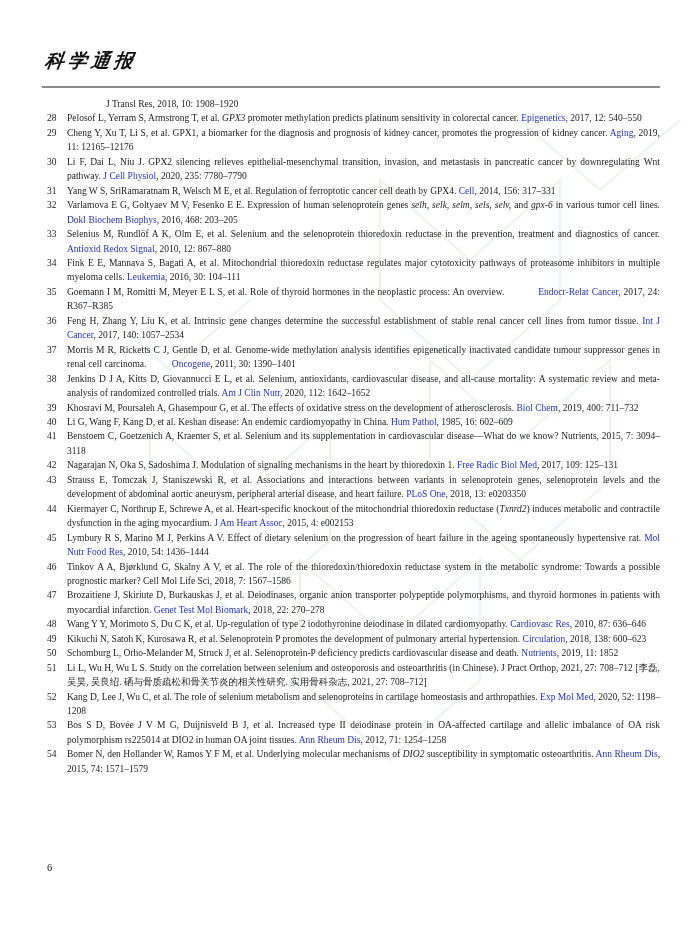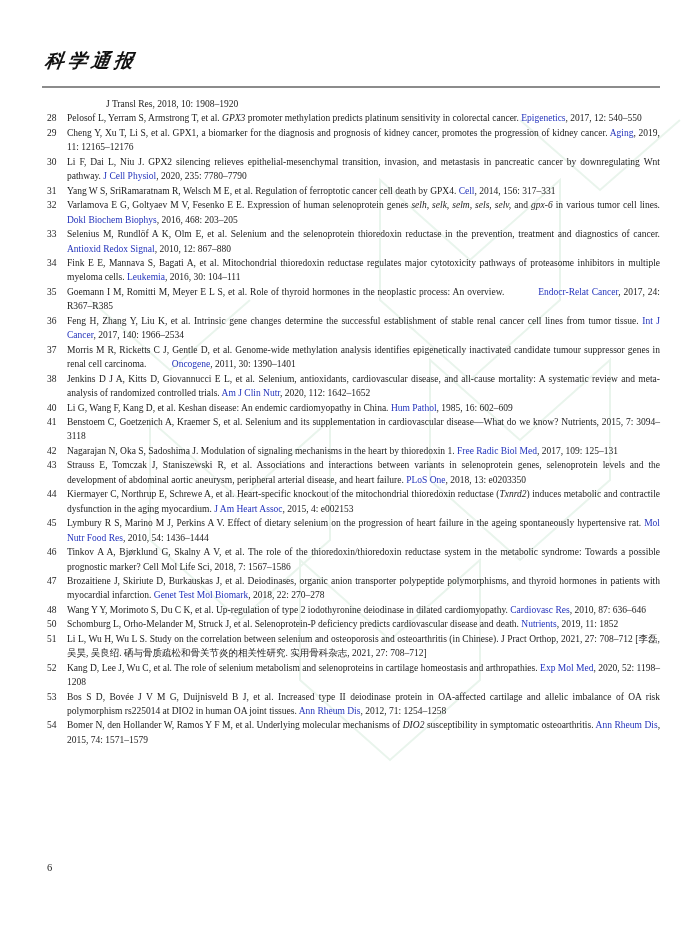--- a/index.html
+++ b/index.html
@@ -119,31 +119,35 @@
         <div class="ref-row">
           <span class="ref-num">34</span>
           <span class="ref-body"><span>Fink E E, Mannava S, Bagati A, et al. Mitochondrial thioredoxin reductase regulates major cytotoxicity pathways of proteasome inhibitors in multiple myeloma cells. </span><a class="jlink" href="#" style="color: rgb(35, 51, 187);">Leukemia</a><span>, 2016, 30: 104–111</span></span>
         </div>
         <div class="ref-row">
           <span class="ref-num">35</span>
           <span class="ref-body"><span>Goemann I M, Romitti M, Meyer E L S, et al. Role of thyroid hormones in the neoplastic process: An overview. </span><a class="jlink" href="#" style="color: rgb(35, 51, 187); margin-left: 31px;">Endocr-Relat Cancer</a><span>, 2017, 24: R367–R385</span></span>
         </div>
         <div class="ref-row">
           <span class="ref-num">36</span>
-          <span class="ref-body"><span>Feng H, Zhang Y, Liu K, et al. Intrinsic gene changes determine the successful establishment of stable renal cancer cell lines from tumor tissue. </span><a class="jlink" href="#" style="color: rgb(35, 51, 187);">Int J Cancer</a><span>, 2017, 140: 1966–2534</span></span>
+          <span class="ref-body"><span>Feng H, Zhang Y, Liu K, et al. Intrinsic gene changes determine the successful establishment of stable renal cancer cell lines from tumor tissue. </span><a class="jlink" href="#" style="color: rgb(35, 51, 187);">Int J Cancer</a><span>, 2017, 140: 1057–2534</span></span>
         </div>
         <div class="ref-row">
           <span class="ref-num">37</span>
           <span class="ref-body"><span>Morris M R, Ricketts C J, Gentle D, et al. Genome-wide methylation analysis identifies epigenetically inactivated candidate tumour suppressor genes in renal cell carcinoma. </span><a class="jlink" href="#" style="color: rgb(35, 51, 187); margin-left: 23px;">Oncogene</a><span>, 2011, 30: 1390–1401</span></span>
         </div>
         <div class="ref-row">
           <span class="ref-num">38</span>
           <span class="ref-body"><span>Jenkins D J A, Kitts D, Giovannucci E L, et al. Selenium, antioxidants, cardiovascular disease, and all-cause mortality: A systematic review and meta-analysis of randomized controlled trials. </span><a class="jlink" href="#" style="color: rgb(35, 51, 187);">Am J Clin Nutr</a><span>, 2020, 112: 1642–1652</span></span>
         </div>
         <div class="ref-row">
+          <span class="ref-num">39</span>
+          <span class="ref-body"><span>Khosravi M, Poursaleh A, Ghasempour G, et al. The effects of oxidative stress on the development of atherosclerosis. </span><a class="jlink" href="#" style="color: rgb(35, 51, 187);">Biol Chem</a><span>, 2019, 400: 711–732</span></span>
+        </div>
+        <div class="ref-row">
           <span class="ref-num">40</span>
           <span class="ref-body"><span>Li G, Wang F, Kang D, et al. Keshan disease: An endemic cardiomyopathy in China. </span><a class="jlink" href="#" style="color: rgb(35, 51, 187);">Hum Pathol</a><span>, 1985, 16: 602–609</span></span>
         </div>
         <div class="ref-row">
           <span class="ref-num">41</span>
           <span class="ref-body"><span>Benstoem C, Goetzenich A, Kraemer S, et al. Selenium and its supplementation in cardiovascular disease—What do we know? Nutrients, 2015, 7: 3094–3118</span></span>
         </div>
         <div class="ref-row">
           <span class="ref-num">42</span>
           <span class="ref-body"><span>Nagarajan N, Oka S, Sadoshima J. Modulation of signaling mechanisms in the heart by thioredoxin 1. </span><a class="jlink" href="#" style="color: rgb(35, 51, 187);">Free Radic Biol Med</a><span>, 2017, 109: 125–131</span></span>
@@ -166,20 +170,24 @@
         </div>
         <div class="ref-row">
           <span class="ref-num">47</span>
           <span class="ref-body"><span>Brozaitiene J, Skiriute D, Burkauskas J, et al. Deiodinases, organic anion transporter polypeptide polymorphisms, and thyroid hormones in patients with myocardial infarction. </span><a class="jlink" href="#" style="color: rgb(35, 51, 187);">Genet Test Mol Biomark</a><span>, 2018, 22: 270–278</span></span>
         </div>
         <div class="ref-row">
           <span class="ref-num">48</span>
           <span class="ref-body"><span>Wang Y Y, Morimoto S, Du C K, et al. Up-regulation of type 2 iodothyronine deiodinase in dilated cardiomyopathy. </span><a class="jlink" href="#" style="color: rgb(35, 51, 187); margin-top: 44px;">Cardiovasc Res</a><span>, 2010, 87: 636–646</span></span>
         </div>
         <div class="ref-row">
+          <span class="ref-num">49</span>
+          <span class="ref-body"><span>Kikuchi N, Satoh K, Kurosawa R, et al. Selenoprotein P promotes the development of pulmonary arterial hypertension. </span><a class="jlink" href="#" style="color: rgb(35, 51, 187);">Circulation</a><span>, 2018, 138: 600–623</span></span>
+        </div>
+        <div class="ref-row">
           <span class="ref-num">50</span>
           <span class="ref-body"><span>Schomburg L, Orho-Melander M, Struck J, et al. Selenoprotein-P deficiency predicts cardiovascular disease and death. </span><a class="jlink" href="#" style="color: rgb(35, 51, 187);">Nutrients</a><span>, 2019, 11: 1852</span></span>
         </div>
         <div class="ref-row">
           <span class="ref-num">51</span>
           <span class="ref-body"><span>Li L, Wu H, Wu L S. Study on the correlation between selenium and osteoporosis and osteoarthritis (in Chinese). J Pract Orthop, 2021, 27: 708–712 [李磊, 吴昊, 吴良绍. 硒与骨质疏松和骨关节炎的相关性研究. 实用骨科杂志, 2021, 27: 708–712]</span></span>
         </div>
         <div class="ref-row">
           <span class="ref-num">52</span>
           <span class="ref-body"><span>Kang D, Lee J, Wu C, et al. The role of selenium metabolism and selenoproteins in cartilage homeostasis and arthropathies. </span><a class="jlink" href="#" style="color: rgb(35, 51, 187);">Exp Mol Med</a><span>, 2020, 52: 1198–1208</span></span>

